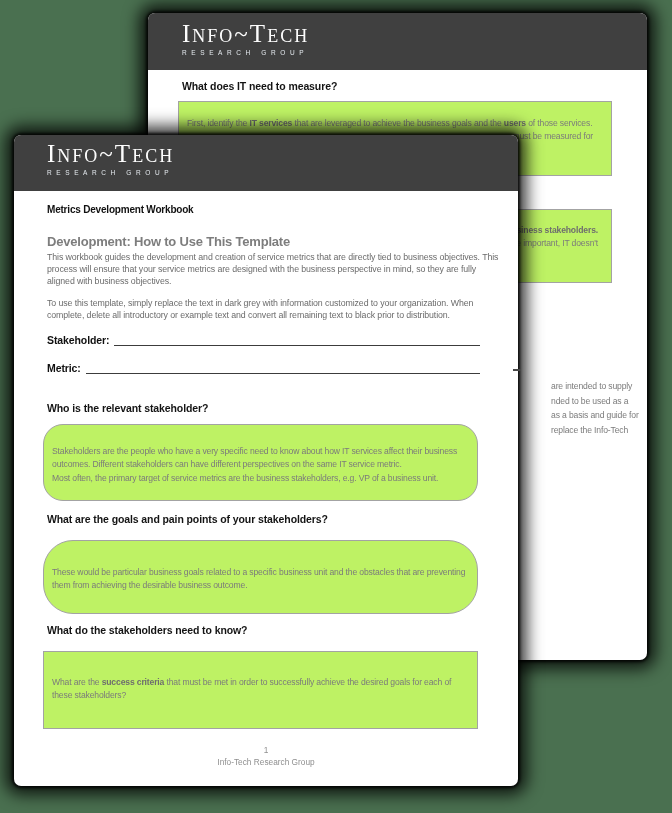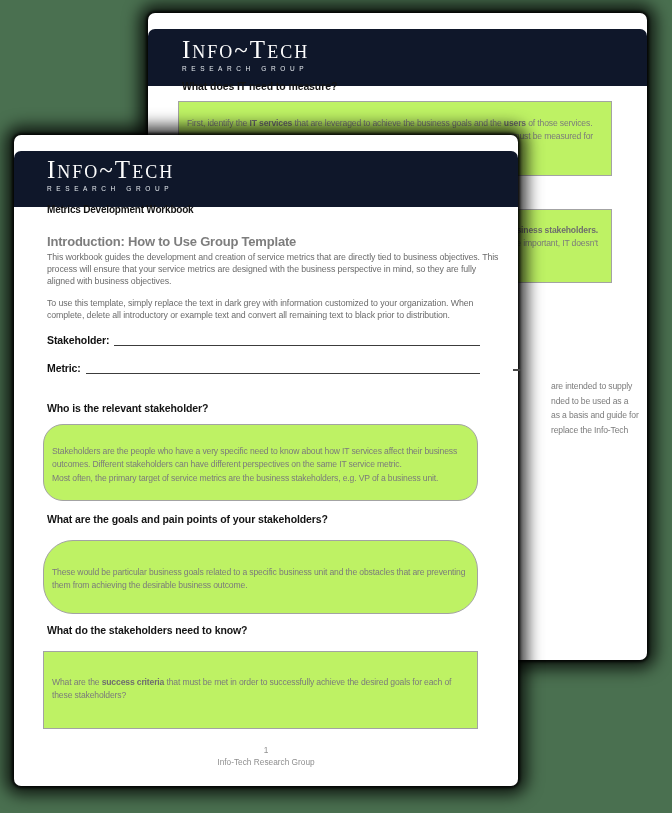--- a/index.html
+++ b/index.html
@@ -10,21 +10,21 @@
   }
   .page {
     position: absolute; background: #ffffff; border-radius: 7px;
     box-shadow: 0 0 16px 9px rgba(0,0,0,0.78), 0 0 3px 2px rgba(0,0,0,0.85);
   }
   .back-page  { left: 148px; top: 13px;  width: 499px; height: 647px; z-index: 1; }
   .front-page { left: 14px;  top: 135px; width: 504px; height: 651px; z-index: 2; }
 
   .band {
     position: absolute; left: 0; top: 0; right: 0; height: 56px;
-    background: #0f172a; border-radius: 7px 7px 0 0; margin-top: 16px;
+    background: #404040; border-radius: 7px 7px 0 0;
   }
   .logo { position: absolute; left: 33px; top: 5px; color: #ffffff; }
   .logo-main {
     font-family: "Liberation Serif", serif; font-variant: small-caps;
     font-size: 25px; letter-spacing: 2px; line-height: 28px; color:#fdfdfd;
   }
   .logo-sub {
     font-size: 6.5px; letter-spacing: 4.6px; color: #e4e9ee; margin-top: 1px;
   }
   .back-page .band { height: 57px; }
@@ -116,21 +116,21 @@
 
   <div class="page front-page">
     <div class="band">
       <div class="logo">
         <div class="logo-main">Info~Tech</div>
         <div class="logo-sub">RESEARCH GROUP</div>
       </div>
     </div>
 
     <div class="h1">Metrics Development Workbook</div>
-    <div class="h2">Introduction: How to Use Group Template</div>
+    <div class="h2">Development: How to Use This Template</div>
     <div class="para p1">This workbook guides the development and creation of service metrics that are directly tied to business objectives. This process will ensure that your service metrics are designed with the business perspective in mind, so they are fully aligned with business objectives.</div>
     <div class="para p2">To use this template, simply replace the text in dark grey with information customized to your organization. When complete, delete all introductory or example text and convert all remaining text to black prior to distribution.</div>
 
     <div class="field-row f1">
       <span class="field-label">Stakeholder:</span>
       <span class="field-line"></span>
     </div>
     <div class="field-row f2">
       <span class="field-label">Metric:</span>
       <span class="field-line"></span>

